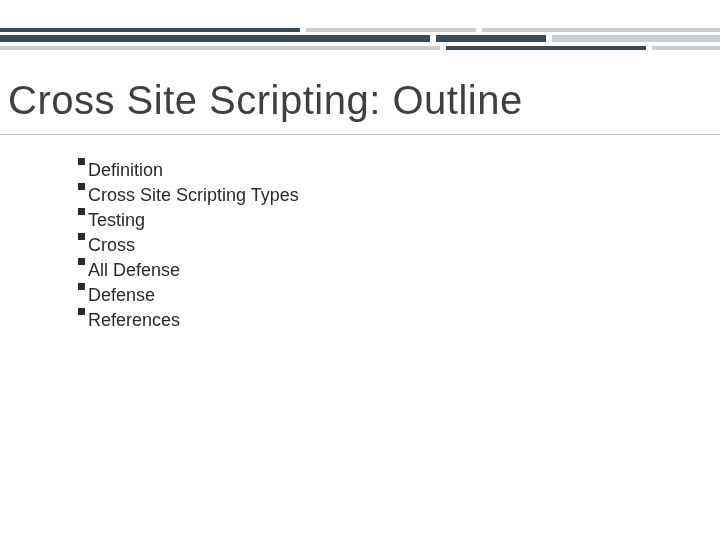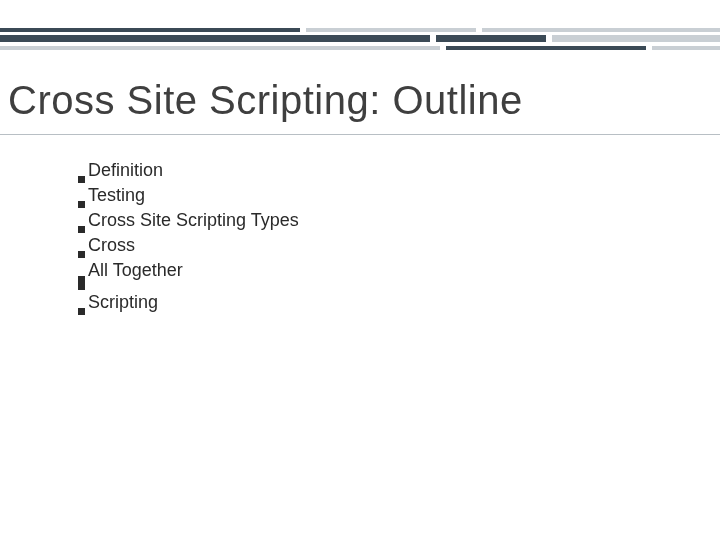--- a/index.html
+++ b/index.html
@@ -54,21 +54,21 @@
   .body {
     position: absolute;
     top: 158px;
     left: 78px;
   }
   .item {
     font-size: 18px;
     line-height: 25px;
     color: #2a2a2a;
     display: flex;
-    align-items: flex-end;
+    align-items: flex-start;
   }
   .bullet {
     display: inline-block;
     width: 7px;
     height: 7px;
     background: #2a2a2a;
     margin-right: 3px;
     flex: 0 0 auto;
   }
 </style>
@@ -104,36 +104,37 @@
   <div class="title">Cross Site Scripting: Outline</div>
   <div class="underline"></div>
 
   <div class="body">
     <div class="item">
         <span class="bullet"></span>
         <span>Definition</span>
       </div>
     <div class="item">
         <span class="bullet"></span>
-        <span>Testing</span>
+        <span>Cross Site Scripting Types</span>
       </div>
     <div class="item">
         <span class="bullet"></span>
-        <span>Cross Site Scripting Types</span>
+        <span>Testing</span>
       </div>
     <div class="item">
         <span class="bullet"></span>
         <span>Cross</span>
       </div>
     <div class="item">
         <span class="bullet"></span>
-        <span>All Together</span>
+        <span>All Defense</span>
       </div>
     <div class="item">
         <span class="bullet"></span>
+        <span>Defense</span>
       </div>
     <div class="item">
         <span class="bullet"></span>
-        <span>Scripting</span>
+        <span>References</span>
       </div>
   </div>
 
 </div>
 
 </body></html>

